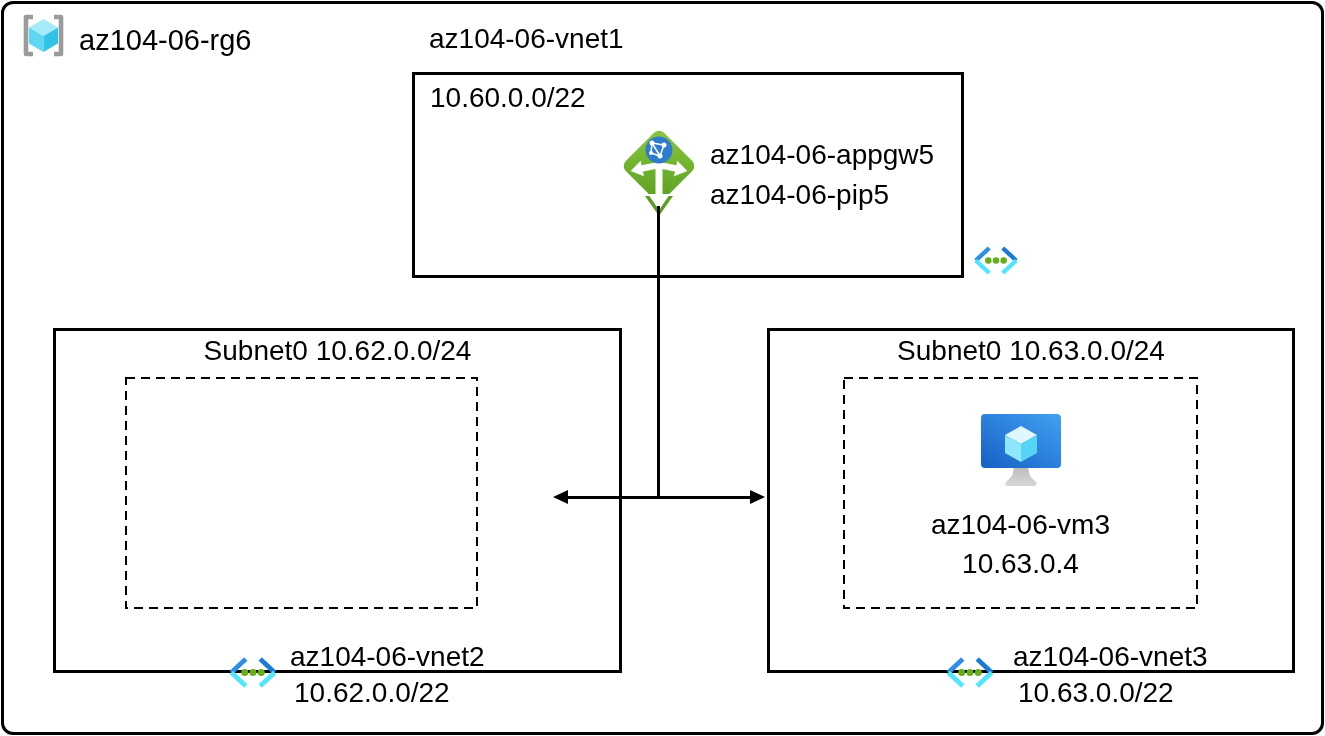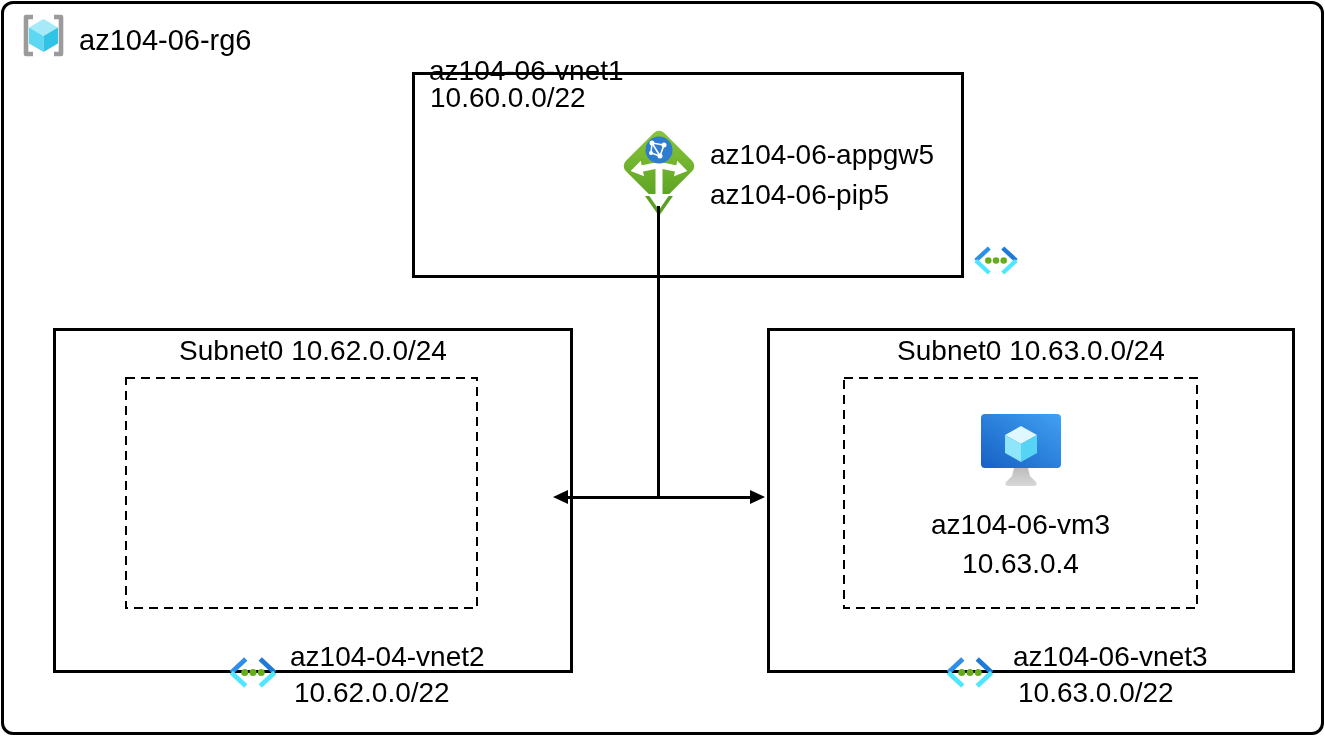--- a/index.html
+++ b/index.html
@@ -7,38 +7,38 @@
     position:relative;width:1325px;height:736px;background:#ffffff;
     font-family:"Liberation Sans",sans-serif;color:#000;overflow:hidden;
   }
   .frame{position:absolute;inset:1px;border:3px solid #000;border-radius:12px;}
 
   
   .rg-icon{position:absolute;left:20px;top:14px;}
   .rg-label{position:absolute;left:79px;top:23px;font-size:29px;line-height:34px;white-space:nowrap;}
 
   
-  .vnet1-title{position:absolute;left:429px;top:55px;font-size:28px;line-height:32px;white-space:nowrap;}
+  .vnet1-title{position:absolute;left:429px;top:23px;font-size:28px;line-height:32px;white-space:nowrap;}
   .vnet1-box{position:absolute;left:412px;top:72px;width:552px;height:206px;border:3px solid #000;box-sizing:border-box;}
   .vnet1-cidr{position:absolute;left:15px;top:7px;font-size:28px;line-height:32px;white-space:nowrap;}
   .gw-icon{position:absolute;left:202px;top:49px;}
   .gw-labels{position:absolute;left:295px;top:60px;font-size:28px;line-height:40px;white-space:nowrap;}
   .vnet1-glyph{position:absolute;left:556px;top:170px;}
 
   
   .vline{position:absolute;left:657px;top:206px;width:3px;height:292px;background:#000;}
   .harrow{position:absolute;left:553px;top:490px;width:212px;height:14px;}
   .harrow .shaft{position:absolute;left:13px;right:13px;top:5.5px;height:3px;background:#000;}
   .harrow .head{position:absolute;top:0;width:0;height:0;border-top:7px solid transparent;border-bottom:7px solid transparent;}
   .harrow .head.left{left:0;border-right:15px solid #000;}
   .harrow .head.right{right:0;border-left:15px solid #000;}
 
   
   .sbox{position:absolute;top:328px;height:345px;border:3px solid #000;box-sizing:border-box;}
-  .sbox.left{left:53px;width:520px;}
+  .sbox.left{left:53px;width:569px;}
   .sbox.right{left:767px;width:528px;}
   .subnet-title{position:absolute;left:0;right:0;top:3px;text-align:center;font-size:28px;line-height:34px;white-space:nowrap;}
   .dashed{position:absolute;top:46px;}
   .sbox.left .dashed{left:69px;width:353px;height:232px;}
   .sbox.right .dashed{left:73px;width:355px;height:232px;text-align:center;}
   .dash-rect{position:absolute;left:0;top:0;}
   .dash-content{position:relative;display:flex;flex-direction:column;align-items:center;padding-top:36px;}
   .vm-name{margin-top:17px;font-size:28px;line-height:34px;white-space:nowrap;}
   .vm-ip{margin-top:5px;font-size:28px;line-height:34px;white-space:nowrap;}
 
@@ -151,21 +151,21 @@
     <div class="subnet-title">Subnet0 10.62.0.0/24</div>
     <div class="dashed">
       <svg class="dash-rect" width="353" height="232">
         <rect x="1" y="1" width="351" height="230" fill="none" stroke="#000" stroke-width="2" stroke-dasharray="9,6"></rect>
       </svg>
     </div>
   </div>
   <svg class="vnet-badge" style="left:226px;top:656px;" width="54" height="33">
       <use href="#vnet-glyph"></use>
     </svg>
-  <div class="badge-name" style="left:290px;top:640px;">az104-04-vnet2</div>
+  <div class="badge-name" style="left:290px;top:640px;">az104-06-vnet2</div>
   <div class="badge-cidr" style="left:294px;top:676px;">10.62.0.0/22</div>
 
   <div class="sbox right">
     <div class="subnet-title">Subnet0 10.63.0.0/24</div>
     <div class="dashed">
       <svg class="dash-rect" width="355" height="232">
         <rect x="1" y="1" width="353" height="230" fill="none" stroke="#000" stroke-width="2" stroke-dasharray="9,6"></rect>
       </svg>
       <div class="dash-content">
         <svg width="82" height="78">

